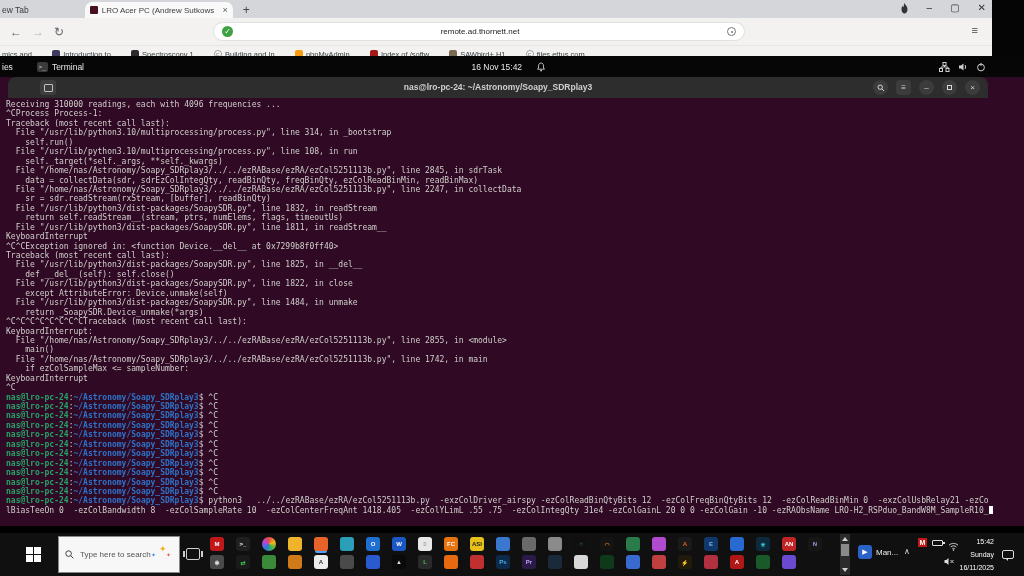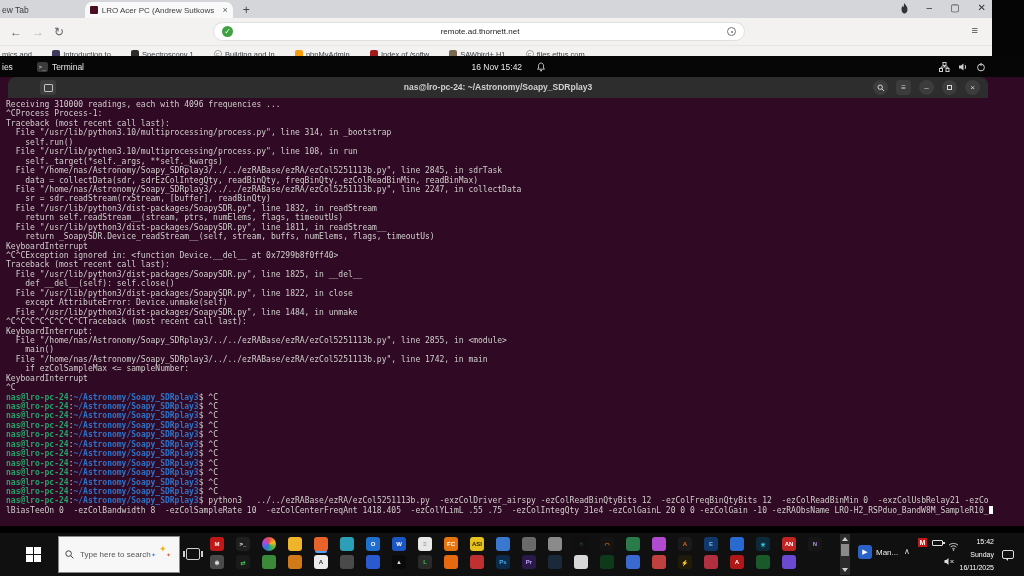--- a/index.html
+++ b/index.html
@@ -243,29 +243,29 @@
         <div class="term-line">    self.run()</div>
         <div class="term-line">  File "/usr/lib/python3.10/multiprocessing/process.py", line 108, in run</div>
         <div class="term-line">    self._target(*self._args, **self._kwargs)</div>
         <div class="term-line">  File "/home/nas/Astronomy/Soapy_SDRplay3/../../ezRABase/ezRA/ezCol5251113b.py", line 2845, in sdrTask</div>
         <div class="term-line">    data = collectData(sdr, sdrEzColIntegQty, readBinQty, freqBinQty, ezColReadBinMin, readBinMax)</div>
         <div class="term-line">  File "/home/nas/Astronomy/Soapy_SDRplay3/../../ezRABase/ezRA/ezCol5251113b.py", line 2247, in collectData</div>
         <div class="term-line">    sr = sdr.readStream(rxStream, [buffer], readBinQty)</div>
         <div class="term-line">  File "/usr/lib/python3/dist-packages/SoapySDR.py", line 1832, in readStream</div>
         <div class="term-line">    return self.readStream__(stream, ptrs, numElems, flags, timeoutUs)</div>
         <div class="term-line">  File "/usr/lib/python3/dist-packages/SoapySDR.py", line 1811, in readStream__</div>
-        <div class="term-line">    return _SoapySDR.Device_readStream__(self, stream, buffs, numElems, flags, timeoutUs)</div>
         <div class="term-line">KeyboardInterrupt</div>
         <div class="term-line">^C^CException ignored in: &lt;function Device.__del__ at 0x7299b8f0ff40&gt;</div>
         <div class="term-line">Traceback (most recent call last):</div>
         <div class="term-line">  File "/usr/lib/python3/dist-packages/SoapySDR.py", line 1825, in __del__</div>
         <div class="term-line">    def __del__(self): self.close()</div>
         <div class="term-line">  File "/usr/lib/python3/dist-packages/SoapySDR.py", line 1822, in close</div>
         <div class="term-line">    except AttributeError: Device.unmake(self)</div>
         <div class="term-line">  File "/usr/lib/python3/dist-packages/SoapySDR.py", line 1484, in unmake</div>
+        <div class="term-line">    return _SoapySDR.Device_unmake(*args)</div>
         <div class="term-line">^C^C^C^C^C^C^C^CTraceback (most recent call last):</div>
         <div class="term-line">KeyboardInterrupt:</div>
         <div class="term-line">  File "/home/nas/Astronomy/Soapy_SDRplay3/../../ezRABase/ezRA/ezCol5251113b.py", line 2855, in &lt;module&gt;</div>
         <div class="term-line">    main()</div>
         <div class="term-line">  File "/home/nas/Astronomy/Soapy_SDRplay3/../../ezRABase/ezRA/ezCol5251113b.py", line 1742, in main</div>
         <div class="term-line">    if ezColSampleMax &lt;= sampleNumber:</div>
         <div class="term-line">KeyboardInterrupt</div>
         <div class="term-line">^C</div>
         <div class="term-line"><span class="tu">nas@lro-pc-24</span><span>:</span><span class="tp">~/Astronomy/Soapy_SDRplay3</span><span>$ </span><span>^C</span></div>
         <div class="term-line"><span class="tu">nas@lro-pc-24</span><span>:</span><span class="tp">~/Astronomy/Soapy_SDRplay3</span><span>$ </span><span>^C</span></div>

